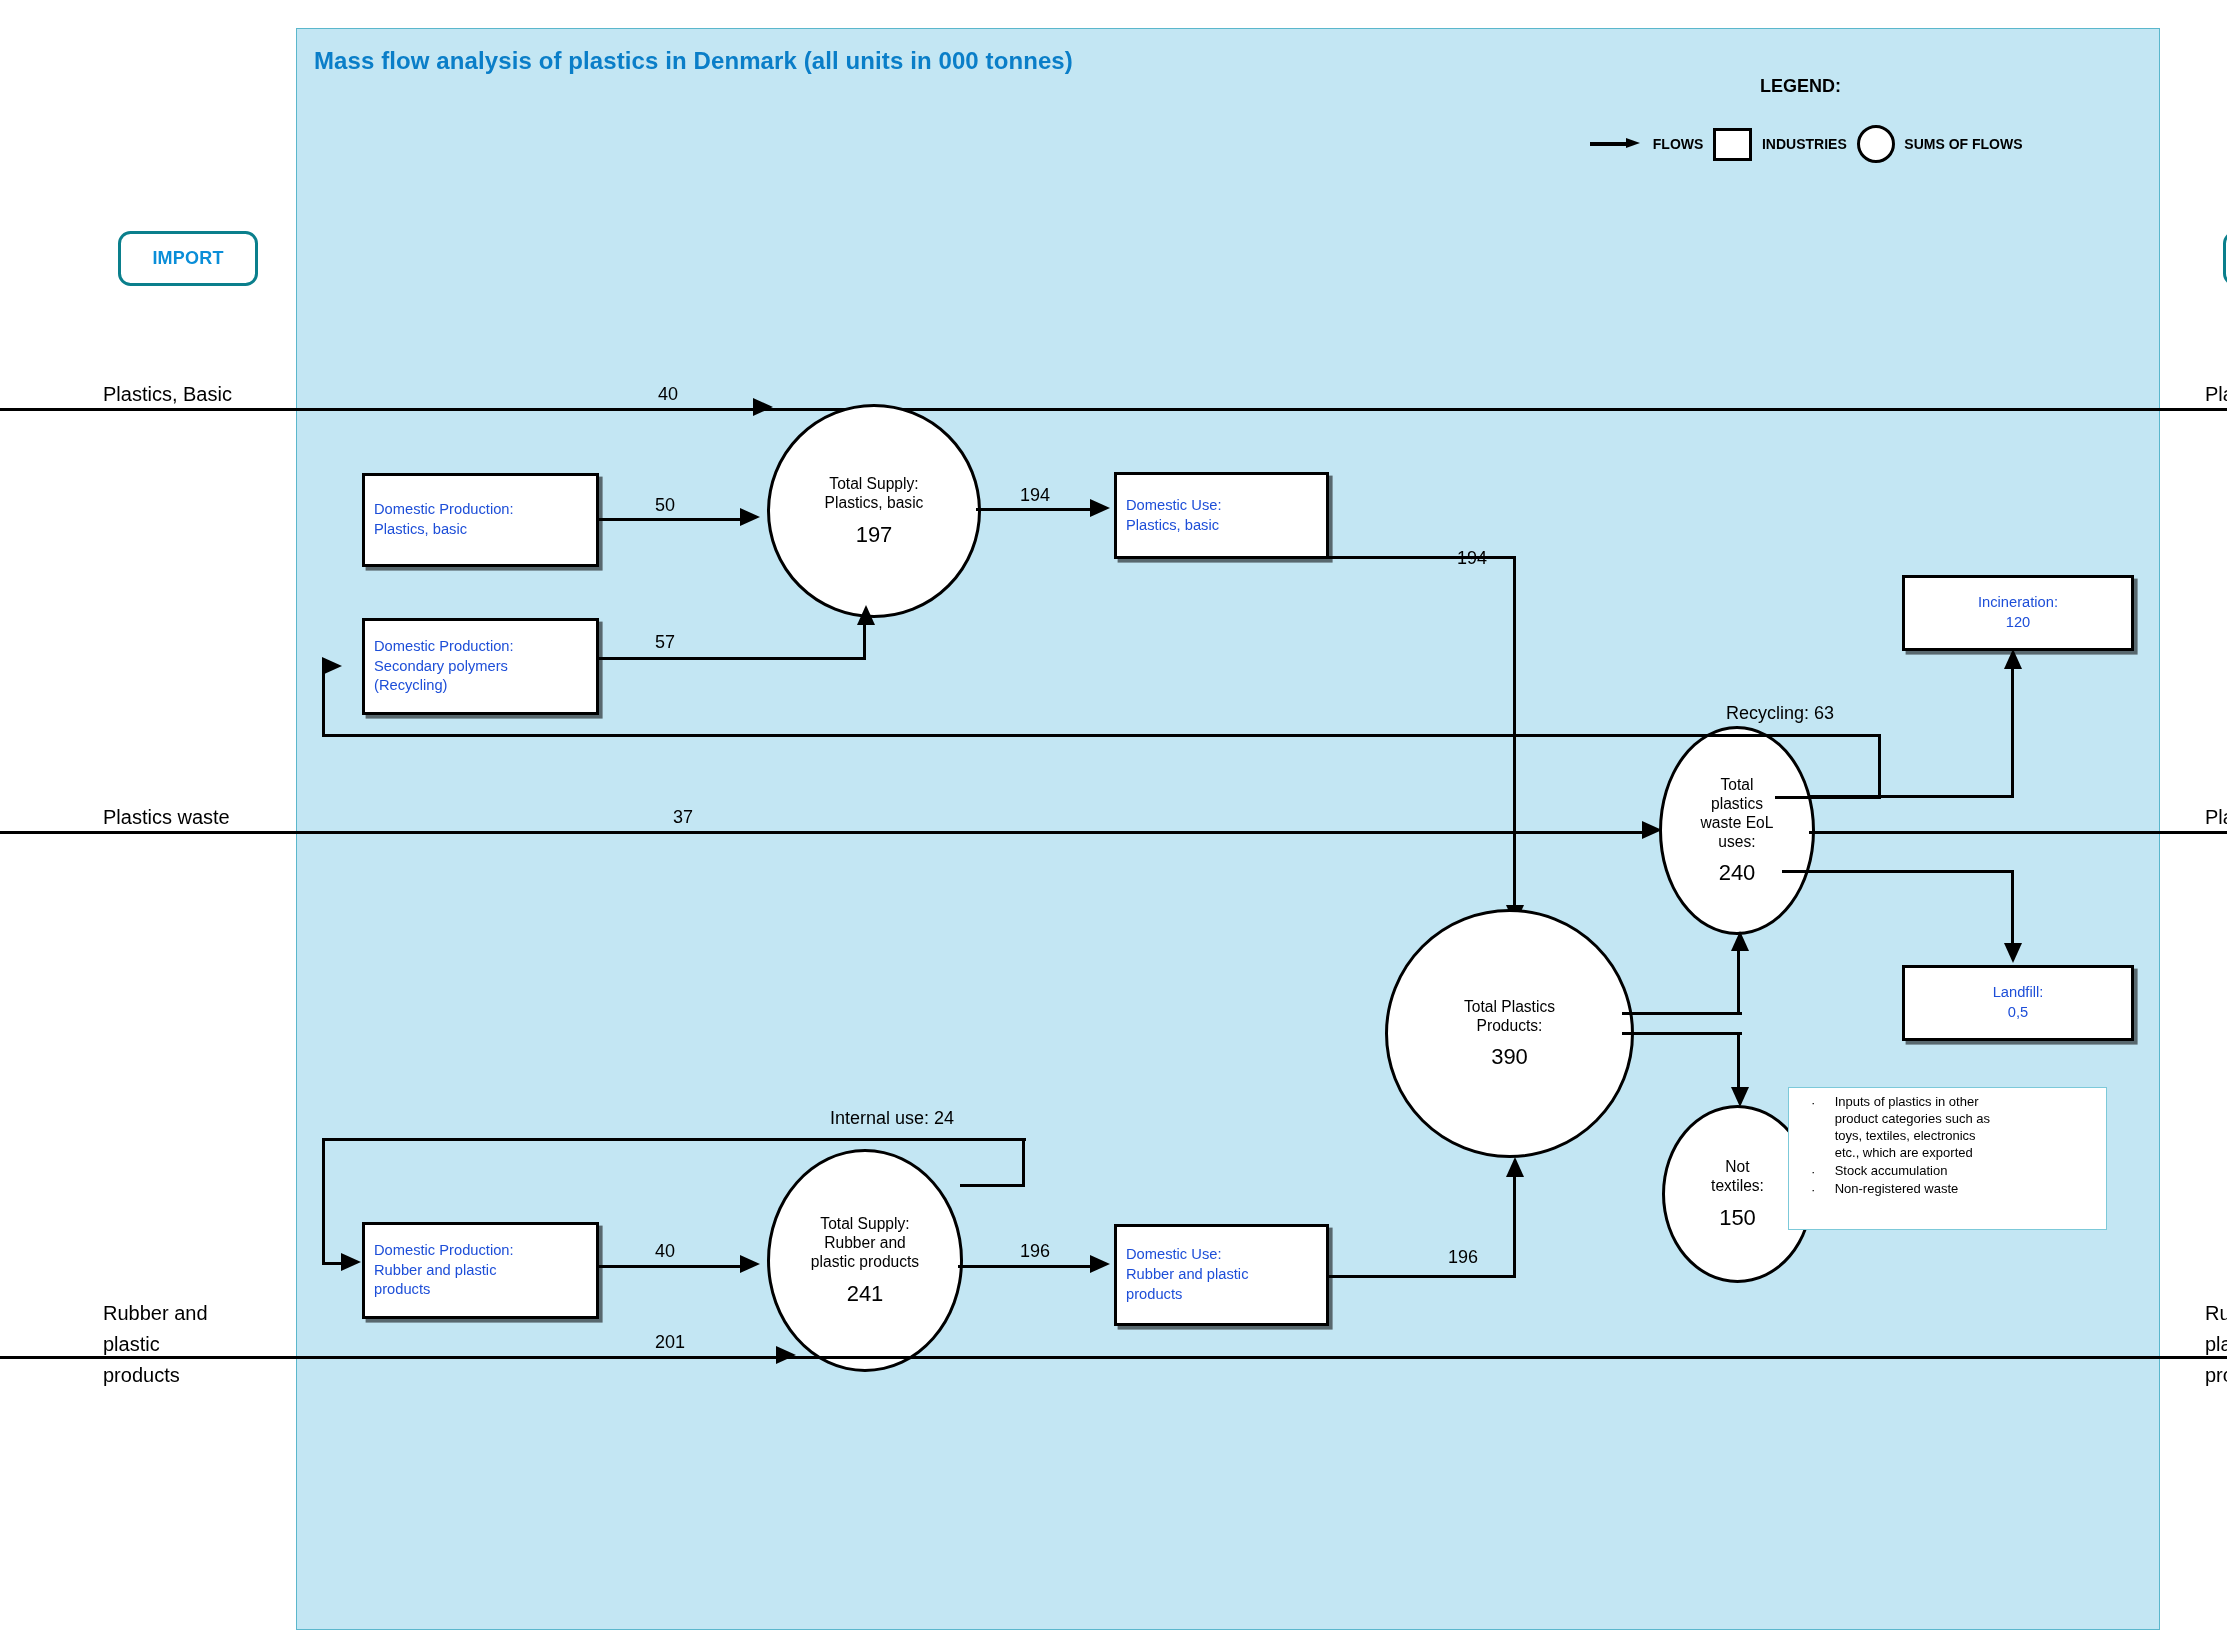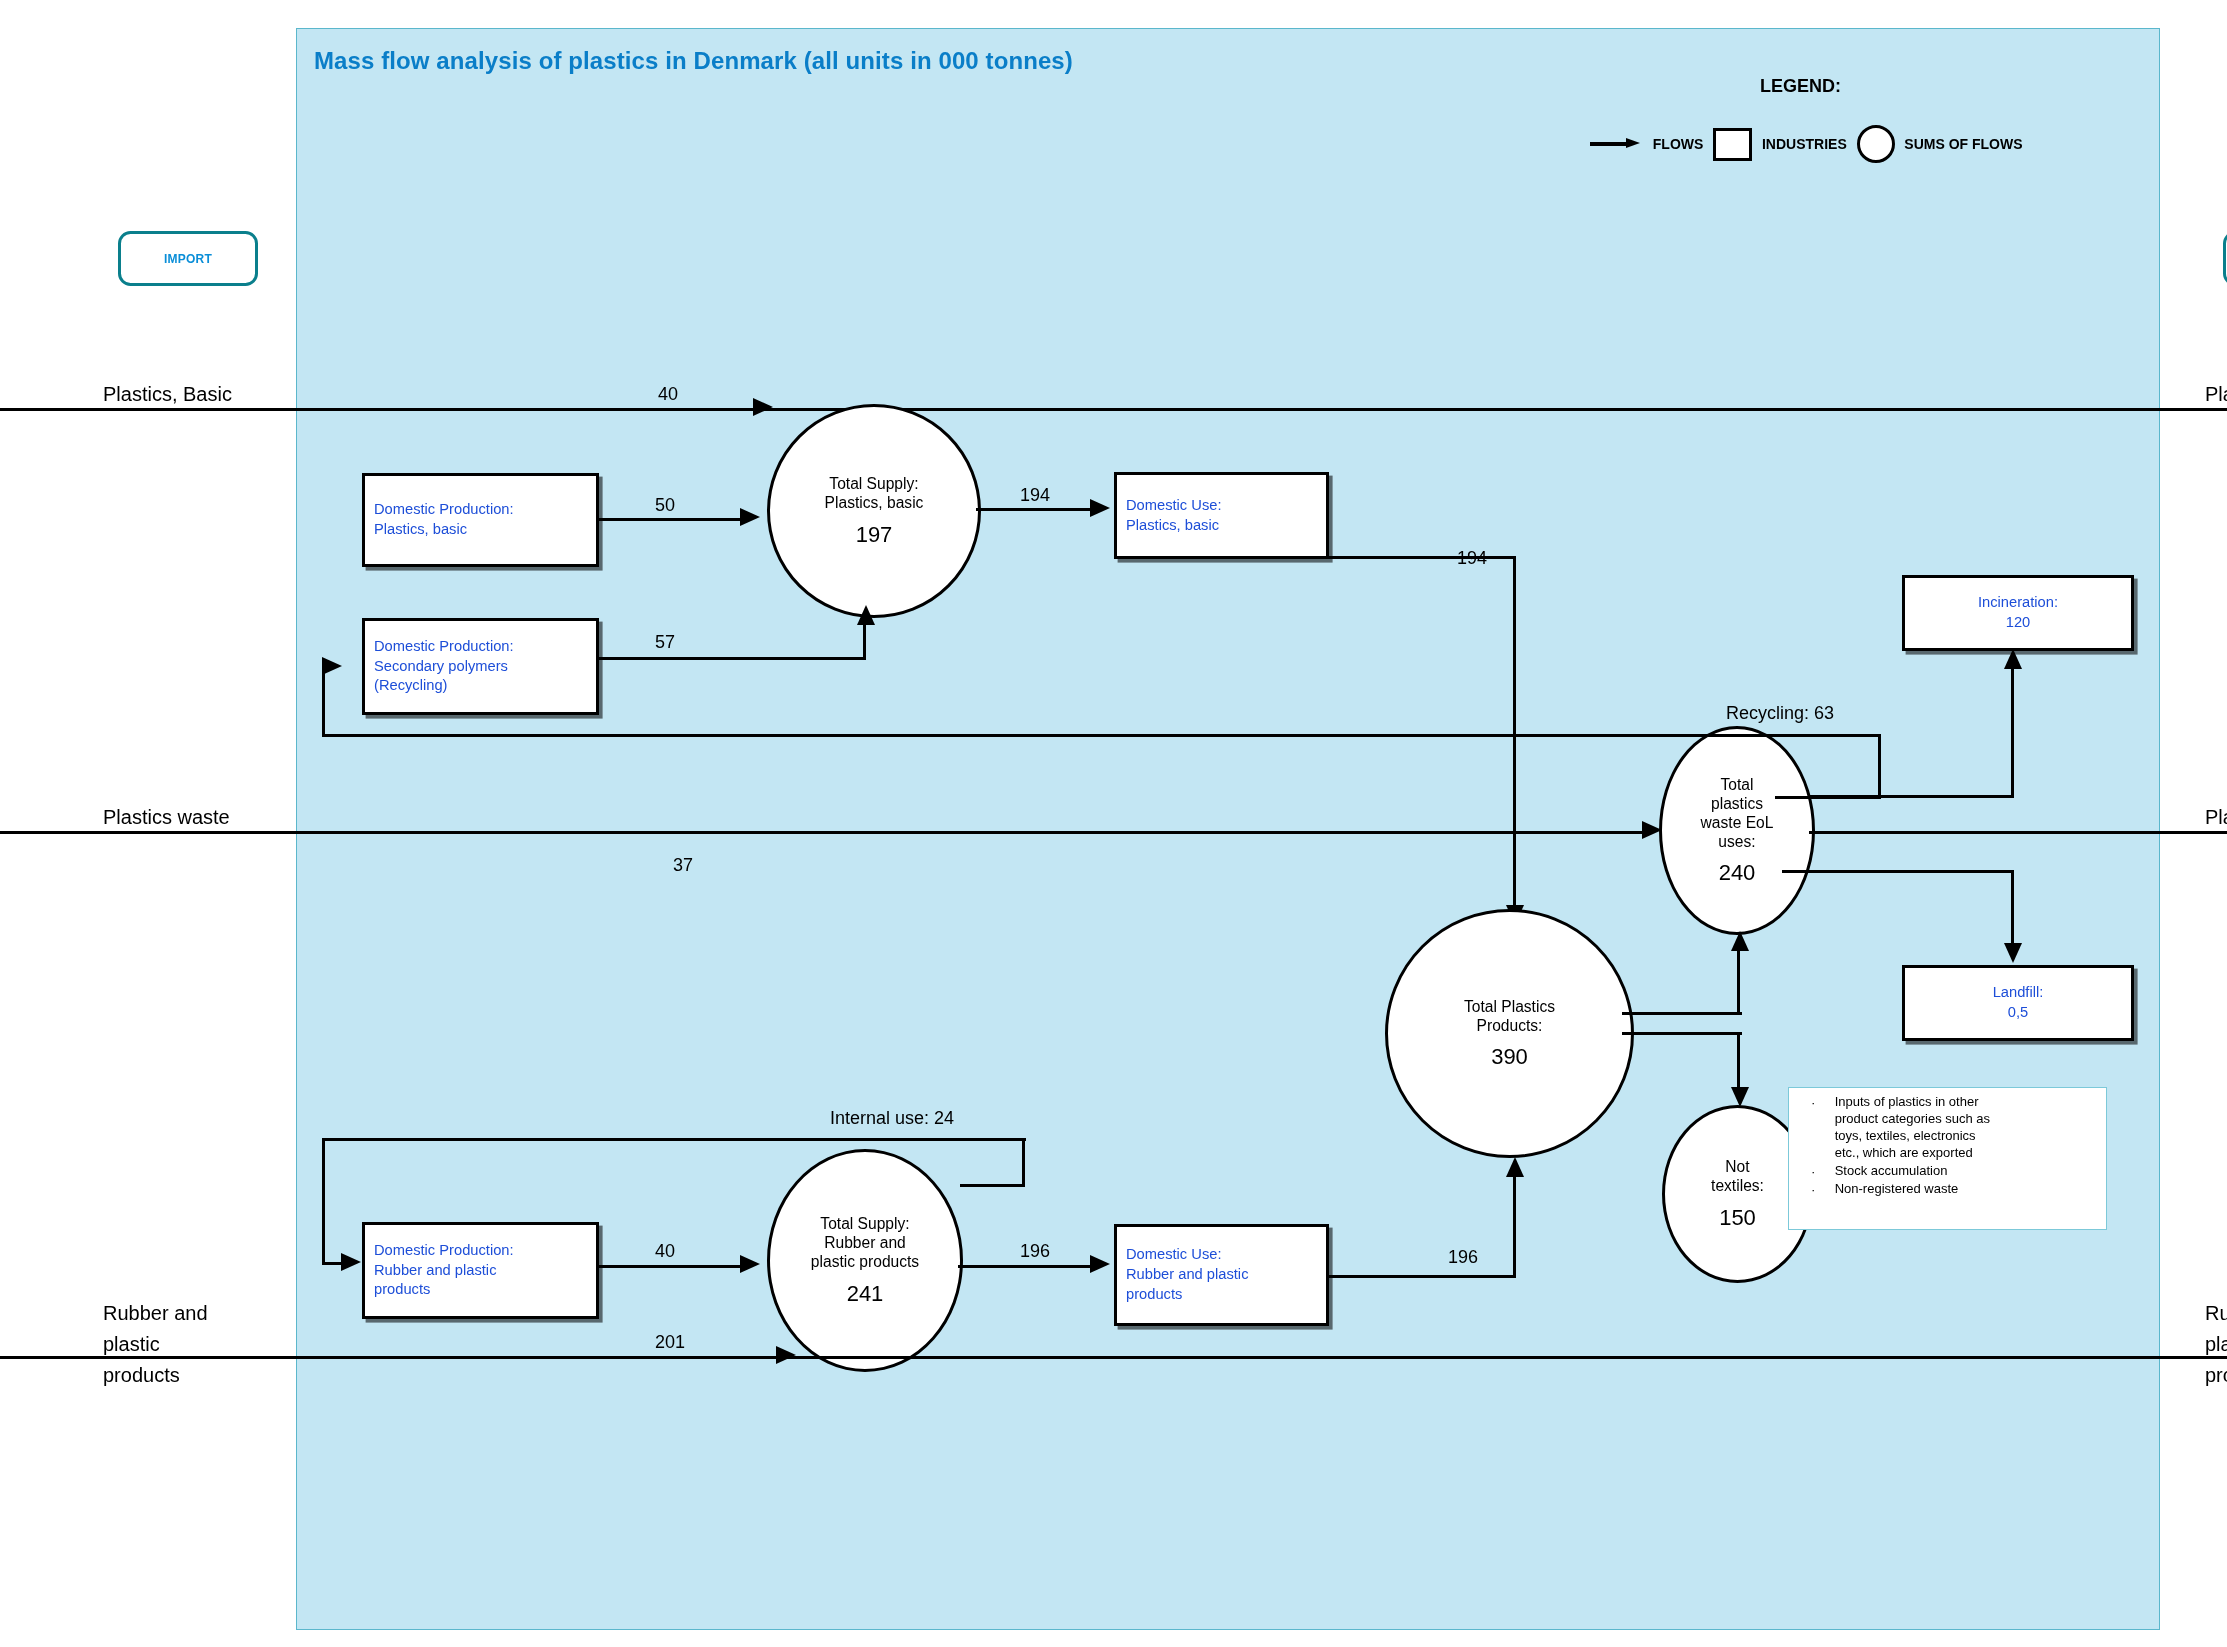--- a/index.html
+++ b/index.html
@@ -27,21 +27,21 @@
   .lg-arrow .shaft{position:absolute;left:0;top:4px;width:39px;height:4px;background:#000;}
   .lg-arrow .head{position:absolute;left:36px;top:0;width:0;height:0;
     border-top:5.8px solid transparent;border-bottom:5.8px solid transparent;border-left:14.3px solid #000;}
   .lg-sq{width:39px;height:33px;background:#fff;border:3.1px solid #000;box-sizing:border-box;}
   .lg-ci{width:38px;height:38px;background:#fff;border:3.1px solid #000;border-radius:50%;box-sizing:border-box;}
 
   
   .pill{
     position:absolute;background:#fff;border:3.1px solid #0a7f8c;border-radius:12.5px;
     display:flex;align-items:center;justify-content:center;
-    font-size:12px;font-weight:bold;color:#0a8ed8;letter-spacing:0.2px;
+    font-size:18px;font-weight:bold;color:#0a8ed8;letter-spacing:0.2px;
   }
   #pill-import{left:118px;top:231px;width:134px;height:49px;}
   #pill-export{left:2223px;top:231px;width:134px;height:49px;}
 
   
   .hline{position:absolute;background:#000;height:3.1px;}
   .vline{position:absolute;background:#000;width:3.1px;}
   .ahead-r{position:absolute;width:0;height:0;
     border-top:9.8px solid transparent;border-bottom:9.8px solid transparent;border-left:20.5px solid #000;}
   .ahead-u{position:absolute;width:0;height:0;
@@ -147,21 +147,21 @@
   </div>
 
   <div class="hline" style="left:1329px;top:556px;width:187px;"></div>
   <div class="vline" style="left:1513px;top:556px;height:352px;"></div>
   <div class="ahead-d" style="left:1506px;top:905px;"></div>
   <div class="flowlbl" style="left:1457px;top:548px;">194</div>
 
   <div class="sidelbl" style="left:103px;top:804px;">Plastics waste</div>
   <div class="hline" style="left:0px;top:831px;width:1648px;"></div>
   <div class="ahead-r" style="left:1642px;top:821px;"></div>
-  <div class="flowlbl" style="left:673px;top:807px;margin-top:48px;">37</div>
+  <div class="flowlbl" style="left:673px;top:807px;">37</div>
 
   <div class="node" style="left:1659px;top:726px;width:156px;height:209px;">
     <div class="ttl">Total</div>
     <div class="ttl">plastics</div>
     <div class="ttl">waste EoL</div>
     <div class="ttl">uses:</div>
     <div class="val">240</div>
   </div>
 
   <div class="flowlbl" style="left:1726px;top:703px;">Recycling: 63</div>

